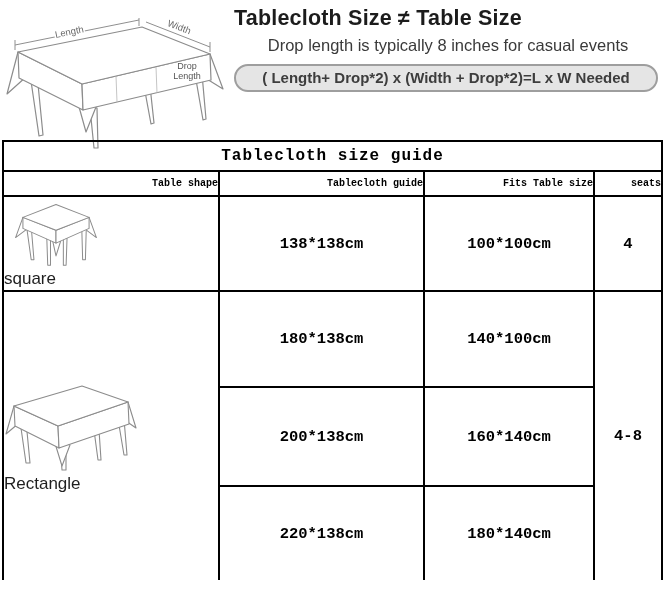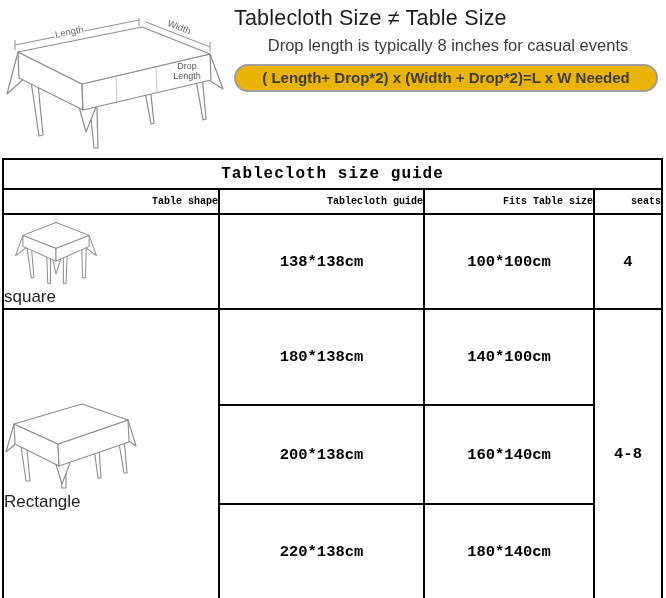--- a/index.html
+++ b/index.html
@@ -16,38 +16,38 @@
   .top-section { position: absolute; left: 0; top: 0; width: 666px; height: 158px; background: #fff; }
   .diagram-wrap { position: absolute; left: 6px; top: 18px; width: 226px; height: 136px; }
   .info-col { position: absolute; left: 234px; top: 0; width: 428px; }
   .guide-title {
     margin: 14px 0 0 0;
     font-size: 29px; font-weight: bold;
     color: #a6835f; letter-spacing: 0.3px;
   }
   .guide-subtitle {
     margin: 6px 0 0 0;
-    font-size: 21.5px; font-weight: normal; color: #1c1c1c; letter-spacing: 0.2px;
+    font-size: 21.5px; font-weight: bold; color: #1c1c1c; letter-spacing: 0.2px;
   }
   .guide-desc {
     margin: 5px 0 0 0;
     font-size: 16.5px; line-height: 18.5px; color: #3a3a3a; font-weight: 500; text-align: center;
   }
   .formula-box {
     margin-top: 9px;
     width: 424px; height: 28px;
     border: 2px solid #9e9e9e; border-radius: 14px;
     text-align: center; line-height: 24px;
     font-size: 15px; font-weight: bold; color: #3d3d3d;
-    background: #eab308;
+    background: #e5e5e5;
   }
 
   
   .table-wrap {
-    position: absolute; left: 2px; top: 158px;
+    position: absolute; left: 2px; top: 140px;
     width: 661px; height: 440px; overflow: hidden;
   }
   table.size-table {
     border-collapse: collapse; table-layout: fixed;
     width: 661px;
     font-family: "Liberation Mono", monospace;
     font-weight: bold; color: #000;
   }
   .size-table td, .size-table th {
     border: 2px solid #000;

